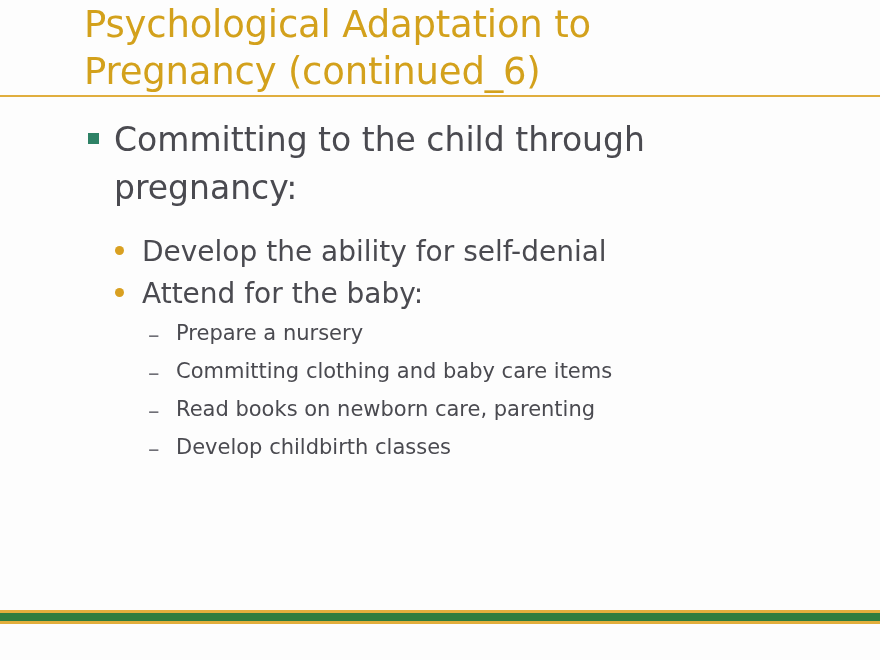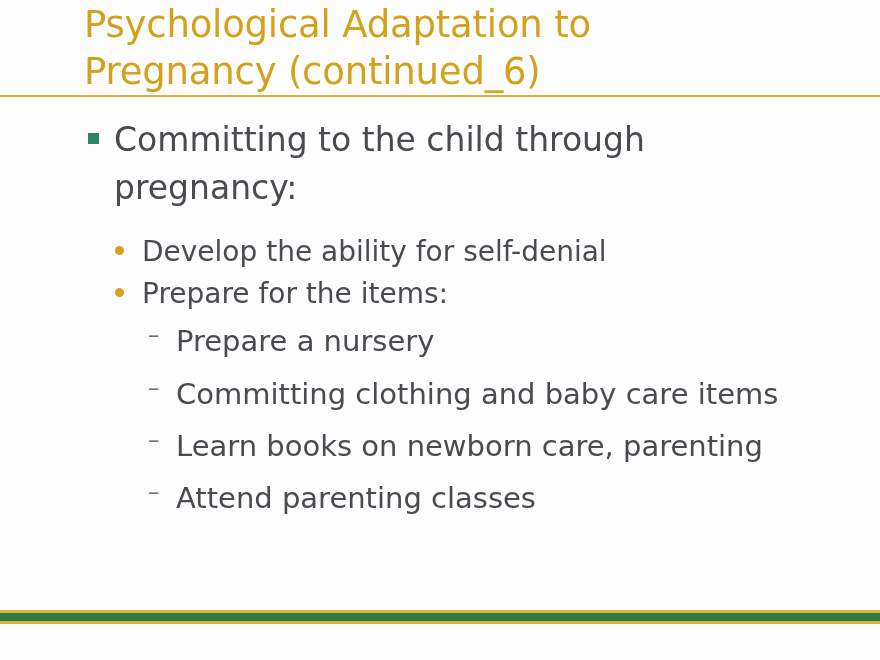--- a/index.html
+++ b/index.html
@@ -113,21 +113,21 @@
     background: #D9A021;
   }
 
   
   .lvl3 {
     padding-left: 176px;
     padding-right: 90px;
     margin-bottom: 0px;
   }
   .lvl3 .btext {
-    font-size: 29px;
+    font-size: 21px;
     line-height: 1.80;
   }
   .lvl3 .marker {
     left: 148px;
     top: 0px;
     font-size: 23px;
     line-height: 1.80;
     color: #6F6F76;
   }
 
@@ -169,37 +169,37 @@
       <div class="bullet-row lvl1">
         <span class="marker"></span>
         <span class="btext">Committing to the child through pregnancy:</span>
       </div>
       <div class="bullet-row lvl2">
         <span class="marker"></span>
         <span class="btext">Develop the ability for self-denial</span>
       </div>
       <div class="bullet-row lvl2">
         <span class="marker"></span>
-        <span class="btext">Prepare for the items:</span>
+        <span class="btext">Attend for the baby:</span>
       </div>
       <div class="bullet-row lvl3">
         <span class="marker">–</span>
         <span class="btext">Prepare a nursery</span>
       </div>
       <div class="bullet-row lvl3">
         <span class="marker">–</span>
         <span class="btext">Committing clothing and baby care items</span>
       </div>
       <div class="bullet-row lvl3">
         <span class="marker">–</span>
-        <span class="btext">Learn books on newborn care, parenting</span>
-      </div>
-      <div class="bullet-row lvl3">
-        <span class="marker">–</span>
-        <span class="btext">Attend parenting classes</span>
+        <span class="btext">Read books on newborn care, parenting</span>
+      </div>
+      <div class="bullet-row lvl3">
+        <span class="marker">–</span>
+        <span class="btext">Develop childbirth classes</span>
       </div>
     </div>
 
   <div class="footer-band">
     <div class="band-gold-top"></div>
     <div class="band-green"></div>
     <div class="band-gold-bottom"></div>
   </div>
 
 </div>

